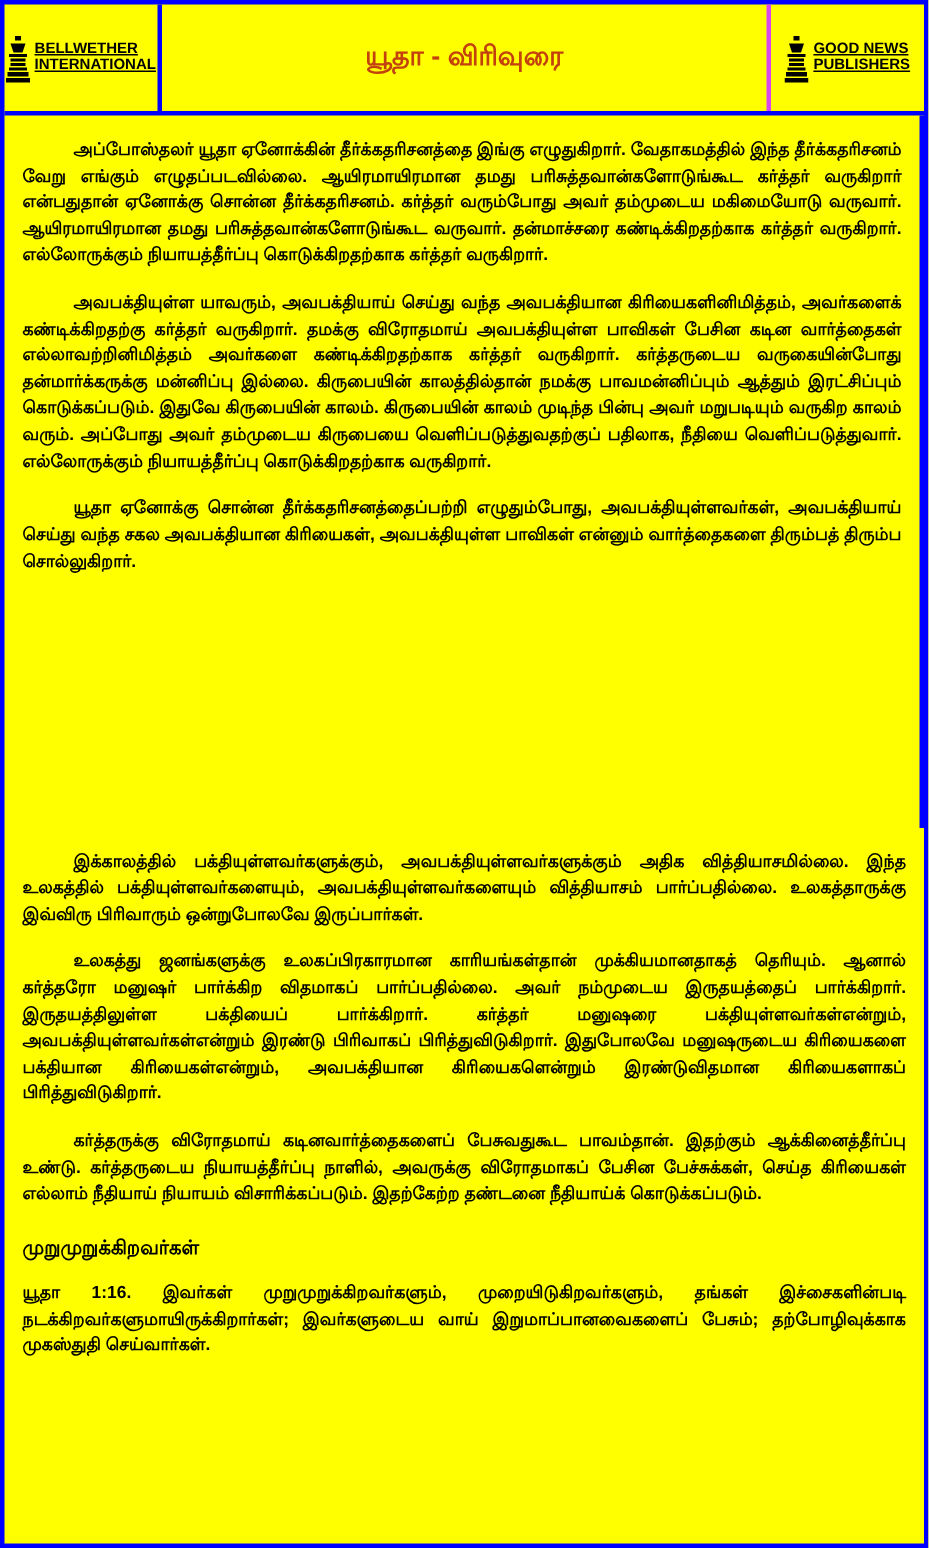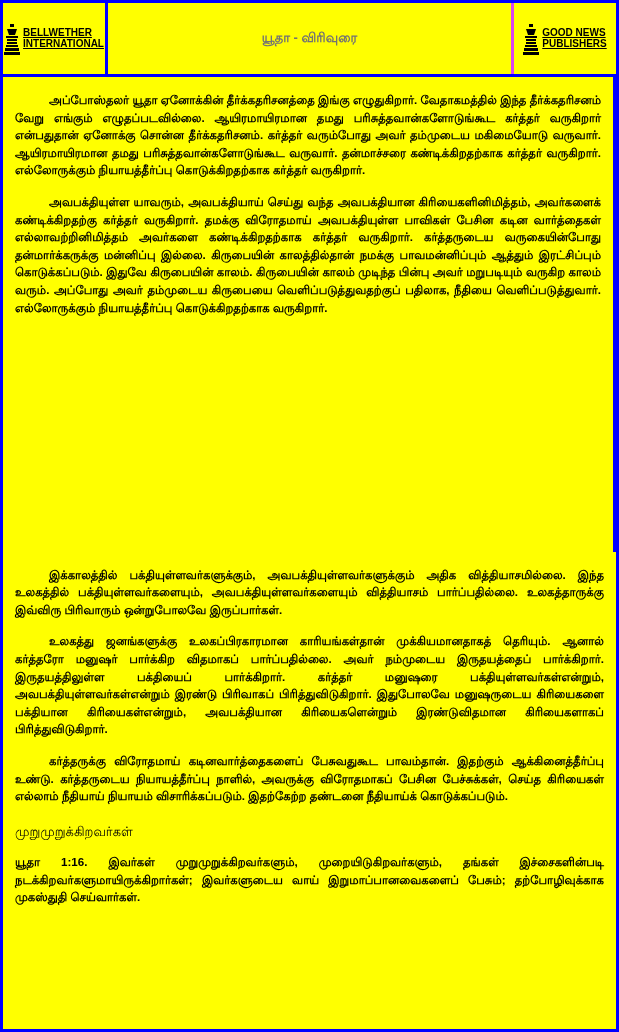--- a/index.html
+++ b/index.html
@@ -67,23 +67,23 @@
   }
   .title-box {
     flex: 1;
     display: flex;
     flex-direction: column;
     align-items: center;
     justify-content: center;
     gap: 4px;
   }
   .title-ta {
-    font-size: 13px;
-    font-weight: bold;
-    color: #737373;
+    font-size: 18px;
+    font-weight: bold;
+    color: #c2410c;
   }
   .title-en {
     font-size: 20px;
     font-weight: bold;
     color: #000000;
     font-family: "Liberation Serif", serif;
   }
   
   .body-area {
     display: flex;
@@ -105,21 +105,21 @@
     line-height: 1.52;
     color: #000000;
     text-align: justify;
     text-indent: 34px;
     font-weight: bold;
   }
   h2.subhead {
     margin: 18px 0 0 0;
     font-size: 13px;
     line-height: 1.4;
-    font-weight: normal;
+    font-weight: bold;
     color: #000000;
     text-align: left;
   }
   h2.subhead .ref {
     display: block;
   }
   p.verse {
     margin: 12px 0 0 0;
     font-size: 11.6px;
     line-height: 1.52;
@@ -177,20 +177,21 @@
       </div>
     </div>
 
   </div>
 
   <div class="body-area">
 
     <div class="col left">
       <p class="para">அப்போஸ்தலர் யூதா ஏனோக்கின் தீர்க்கதரிசனத்தை இங்கு எழுதுகிறார். வேதாகமத்தில் இந்த தீர்க்கதரிசனம் வேறு எங்கும் எழுதப்படவில்லை. ஆயிரமாயிரமான தமது பரிசுத்தவான்களோடுங்கூட கர்த்தர் வருகிறார் என்பதுதான் ஏனோக்கு சொன்ன தீர்க்கதரிசனம். கர்த்தர் வரும்போது அவர் தம்முடைய மகிமையோடு வருவார். ஆயிரமாயிரமான தமது பரிசுத்தவான்களோடுங்கூட வருவார். தன்மாச்சரை கண்டிக்கிறதற்காக கர்த்தர் வருகிறார். எல்லோருக்கும் நியாயத்தீர்ப்பு கொடுக்கிறதற்காக கர்த்தர் வருகிறார்.</p>
       <p class="para">அவபக்தியுள்ள யாவரும், அவபக்தியாய் செய்து வந்த அவபக்தியான கிரியைகளினிமித்தம், அவர்களைக் கண்டிக்கிறதற்கு கர்த்தர் வருகிறார். தமக்கு விரோதமாய் அவபக்தியுள்ள பாவிகள் பேசின கடின வார்த்தைகள் எல்லாவற்றினிமித்தம் அவர்களை கண்டிக்கிறதற்காக கர்த்தர் வருகிறார். கர்த்தருடைய வருகையின்போது தன்மார்க்கருக்கு மன்னிப்பு இல்லை. கிருபையின் காலத்தில்தான் நமக்கு பாவமன்னிப்பும் ஆத்தும் இரட்சிப்பும் கொடுக்கப்படும். இதுவே கிருபையின் காலம். கிருபையின் காலம் முடிந்த பின்பு அவர் மறுபடியும் வருகிற காலம் வரும். அப்போது அவர் தம்முடைய கிருபையை வெளிப்படுத்துவதற்குப் பதிலாக, நீதியை வெளிப்படுத்துவார். எல்லோருக்கும் நியாயத்தீர்ப்பு கொடுக்கிறதற்காக வருகிறார்.</p>
+      <p class="para">யூதா ஏனோக்கு சொன்ன தீர்க்கதரிசனத்தைப்பற்றி எழுதும்போது, அவபக்தியுள்ளவர்கள், அவபக்தியாய் செய்து வந்த சகல அவபக்தியான கிரியைகள், அவபக்தியுள்ள பாவிகள் என்னும் வார்த்தைகளை திரும்பத் திரும்ப சொல்லுகிறார்.</p>
     </div>
 
     <div class="col right">
       <p class="para">இக்காலத்தில் பக்தியுள்ளவர்களுக்கும், அவபக்தியுள்ளவர்களுக்கும் அதிக வித்தியாசமில்லை. இந்த உலகத்தில் பக்தியுள்ளவர்களையும், அவபக்தியுள்ளவர்களையும் வித்தியாசம் பார்ப்பதில்லை. உலகத்தாருக்கு இவ்விரு பிரிவாரும் ஒன்றுபோலவே இருப்பார்கள்.</p>
       <p class="para">உலகத்து ஜனங்களுக்கு உலகப்பிரகாரமான காரியங்கள்தான் முக்கியமானதாகத் தெரியும். ஆனால் கர்த்தரோ மனுஷர் பார்க்கிற விதமாகப் பார்ப்பதில்லை. அவர் நம்முடைய இருதயத்தைப் பார்க்கிறார். இருதயத்திலுள்ள பக்தியைப் பார்க்கிறார். கர்த்தர் மனுஷரை பக்தியுள்ளவர்கள்என்றும், அவபக்தியுள்ளவர்கள்என்றும் இரண்டு பிரிவாகப் பிரித்துவிடுகிறார். இதுபோலவே மனுஷருடைய கிரியைகளை பக்தியான கிரியைகள்என்றும், அவபக்தியான கிரியைகளென்றும் இரண்டுவிதமான கிரியைகளாகப் பிரித்துவிடுகிறார்.</p>
       <p class="para">கர்த்தருக்கு விரோதமாய் கடினவார்த்தைகளைப் பேசுவதுகூட பாவம்தான். இதற்கும் ஆக்கினைத்தீர்ப்பு உண்டு. கர்த்தருடைய நியாயத்தீர்ப்பு நாளில், அவருக்கு விரோதமாகப் பேசின பேச்சுக்கள், செய்த கிரியைகள் எல்லாம் நீதியாய் நியாயம் விசாரிக்கப்படும். இதற்கேற்ற தண்டனை நீதியாய்க் கொடுக்கப்படும்.</p>
       <h2 class="subhead">
         <span>முறுமுறுக்கிறவர்கள்</span>
       </h2>
       <p class="verse">யூதா 1:16. இவர்கள் முறுமுறுக்கிறவர்களும், முறையிடுகிறவர்களும், தங்கள் இச்சைகளின்படி நடக்கிறவர்களுமாயிருக்கிறார்கள்; இவர்களுடைய வாய் இறுமாப்பானவைகளைப் பேசும்; தற்போழிவுக்காக முகஸ்துதி செய்வார்கள்.</p>

